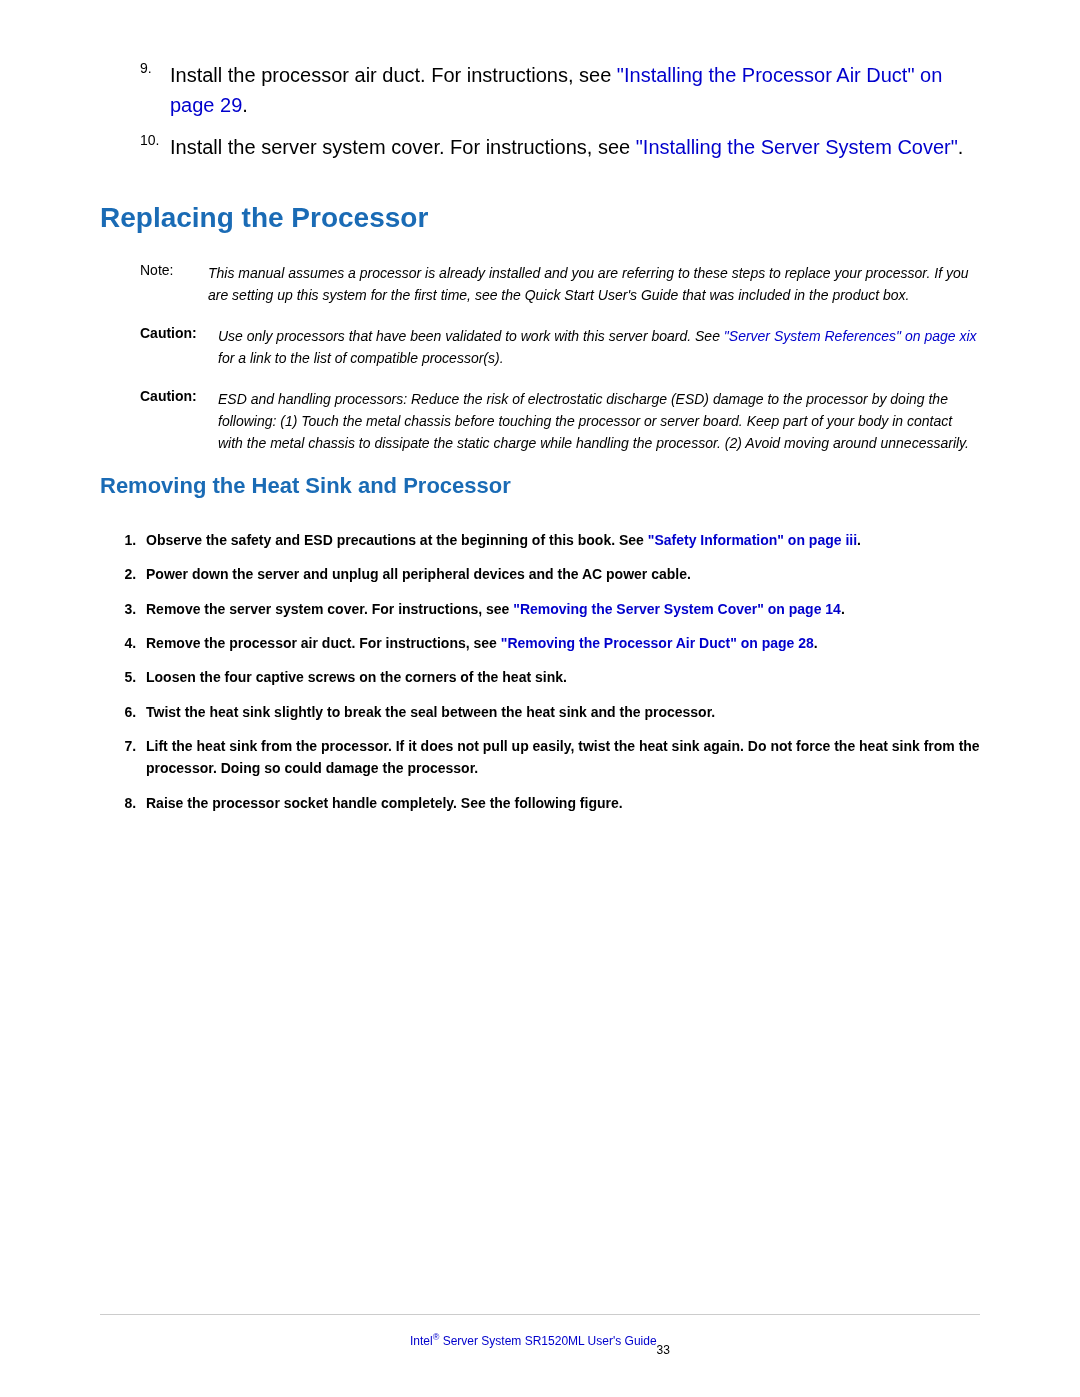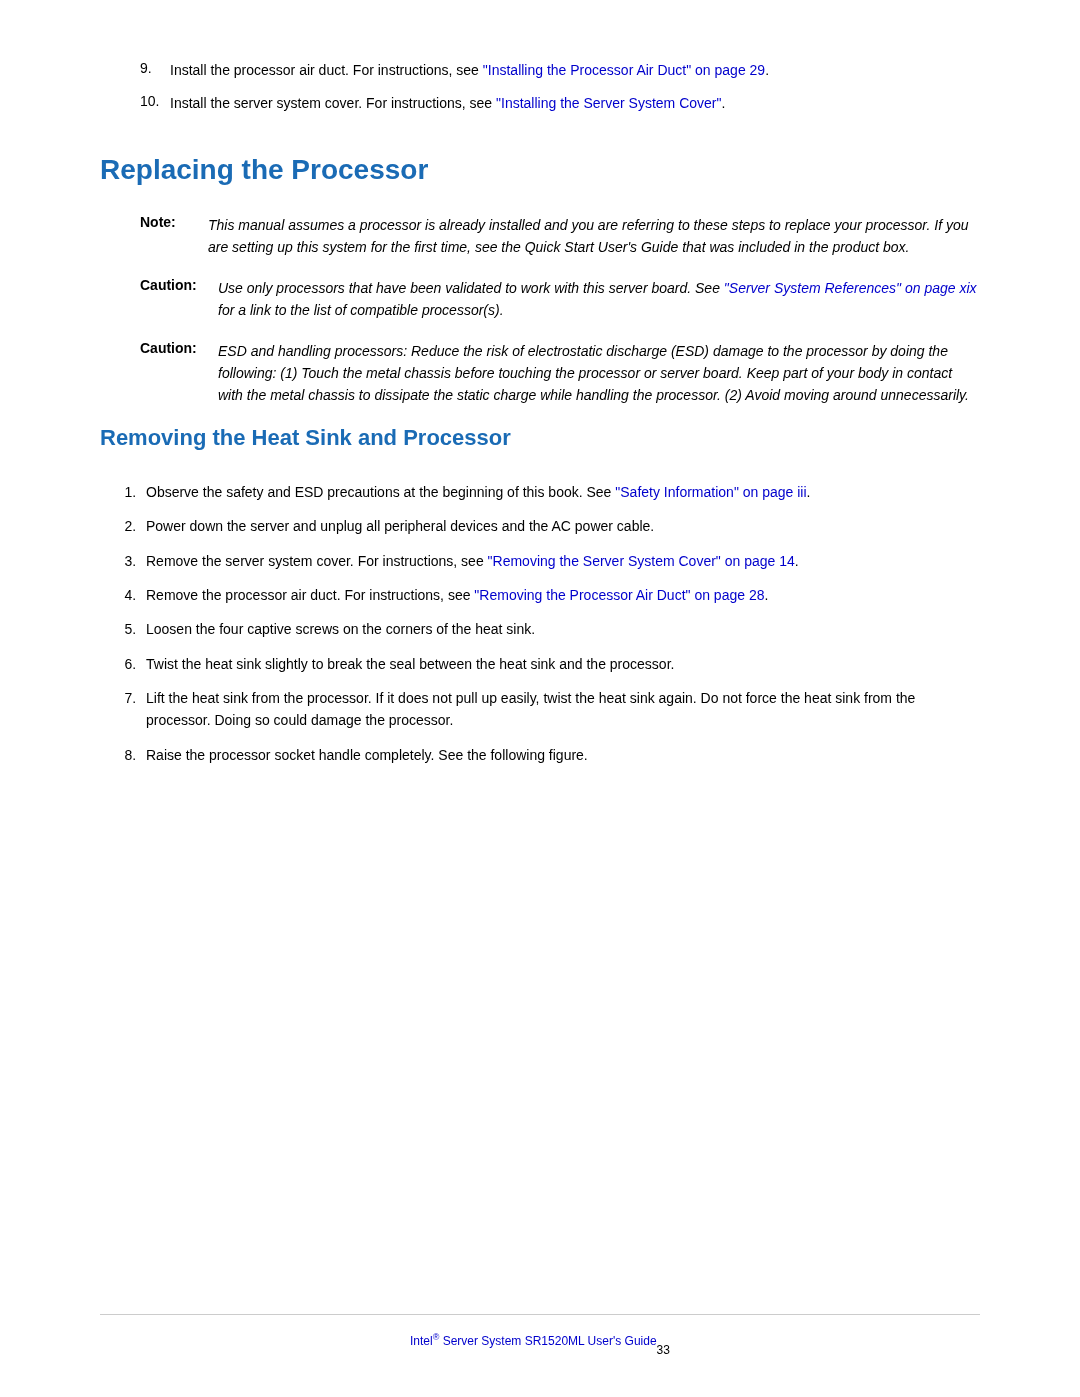--- a/index.html
+++ b/index.html
@@ -35,21 +35,21 @@
       margin-bottom: 12px;
       padding-left: 40px;
     }
 
     .step-number {
       min-width: 30px;
       font-size: 14px;
     }
 
     .step-text {
-      font-size: 14px;
+      font-size: 20px;
       line-height: 1.5;
     }
 
     a, .link {
       color: #0000cc;
       text-decoration: none;
     }
 
     .section-title {
       font-size: 28px;
@@ -67,21 +67,21 @@
       margin-top: 10px;
     }
 
     .note-block {
       display: flex;
       margin-bottom: 18px;
       padding-left: 40px;
     }
 
     .note-label {
-      font-weight: bold;
+      font-weight: normal;
       font-size: 14px;
       min-width: 60px;
       margin-right: 8px;
     }
 
     .note-text {
       font-style: italic;
       font-size: 14px;
       line-height: 1.6;
       flex: 1;
@@ -103,20 +103,21 @@
     .caution-text {
       font-style: italic;
       font-size: 14px;
       line-height: 1.6;
       flex: 1;
     }
 
     .steps-list {
       padding-left: 40px;
       margin-top: 30px;
+      font-weight: bold;
     }
 
     .steps-list li {
       margin-bottom: 12px;
       font-size: 14px;
       line-height: 1.6;
       list-style-type: decimal;
       padding-left: 6px;
     }
 

